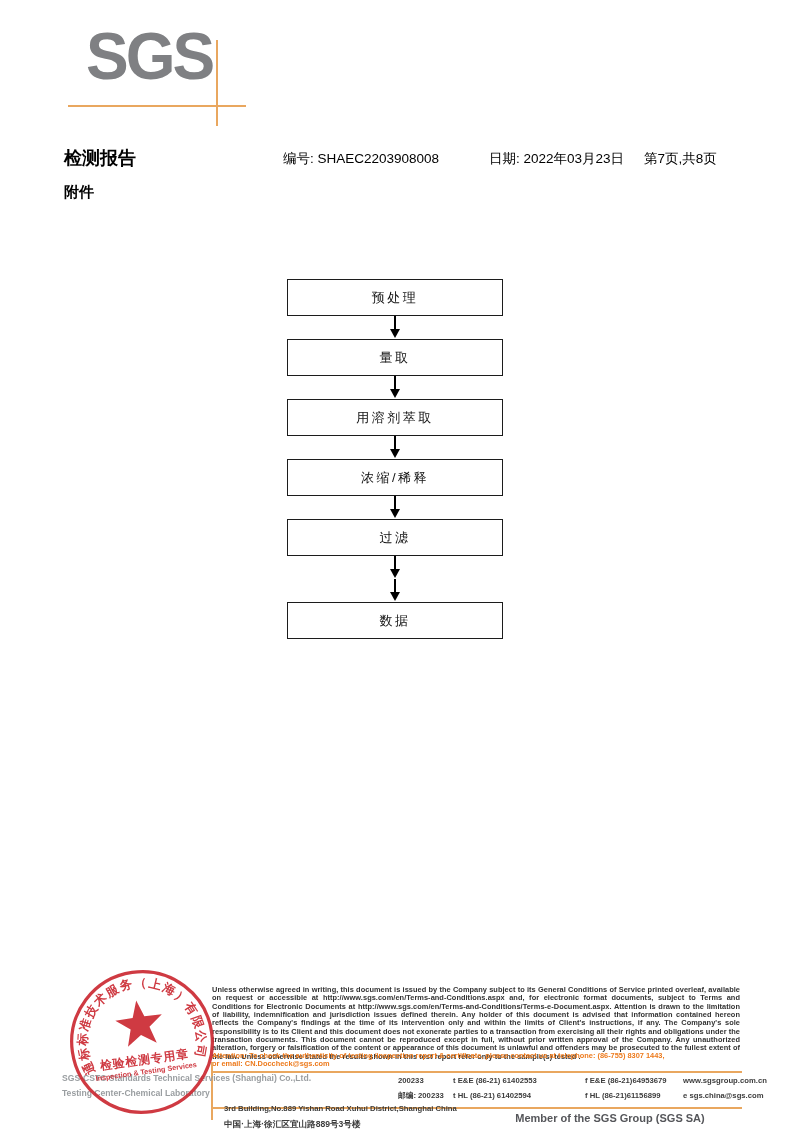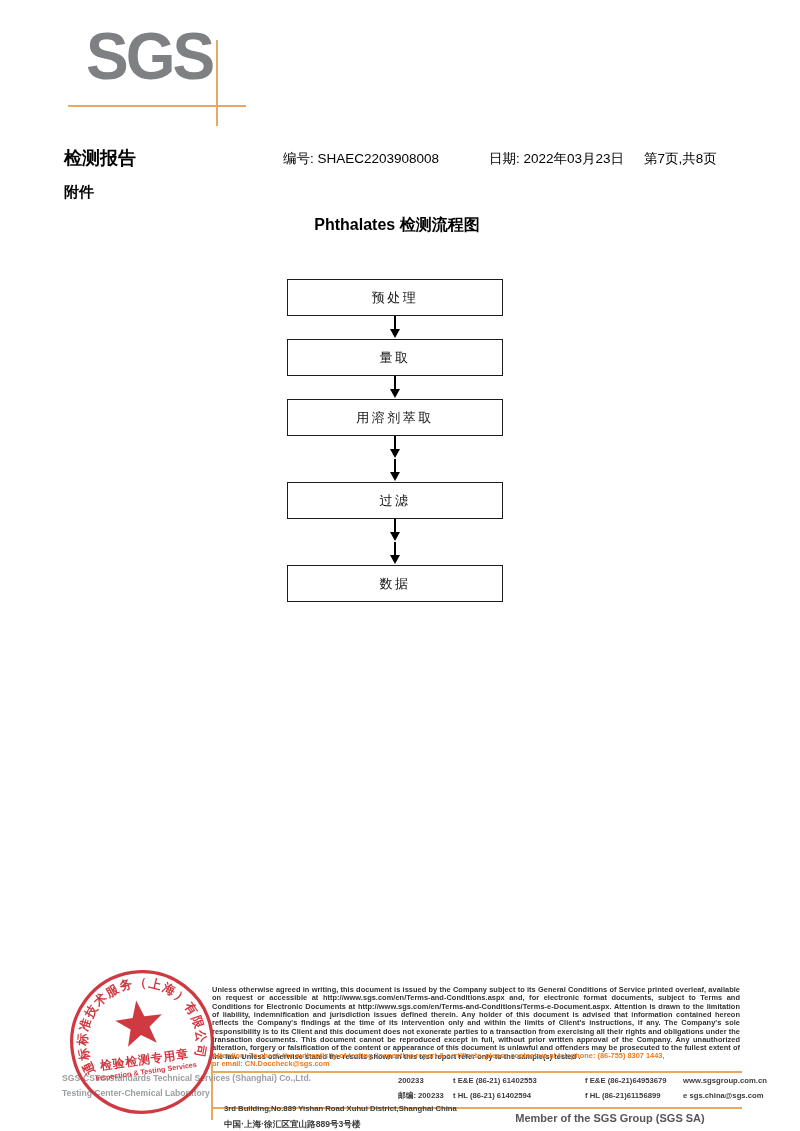--- a/index.html
+++ b/index.html
@@ -64,38 +64,38 @@
   <div class="logo-text">SGS</div>
   <div class="logo-hline"></div>
   <div class="logo-vline"></div>
 
   <div class="report-title">检测报告</div>
   <div class="report-no">编号: SHAEC2203908008</div>
   <div class="report-date">日期: 2022年03月23日</div>
   <div class="report-page">第7页,共8页</div>
   <div class="attachment">附件</div>
 
-  <div class="chart-title">Phthalates 检测流程图</div>
 
   <div class="flow">
     <div class="flow-box">预处理</div>
     <div class="flow-arrow">
         <div class="shaft"></div>
         <div class="head"></div>
       </div>
     <div class="flow-box">量取</div>
     <div class="flow-arrow">
         <div class="shaft"></div>
         <div class="head"></div>
       </div>
     <div class="flow-box">用溶剂萃取</div>
     <div class="flow-arrow">
         <div class="shaft"></div>
         <div class="head"></div>
       </div>
+    <div class="flow-box">浓缩/稀释</div>
     <div class="flow-arrow">
         <div class="shaft"></div>
         <div class="head"></div>
       </div>
     <div class="flow-box">过滤</div>
     <div class="flow-arrow">
         <div class="shaft"></div>
         <div class="head"></div>
       </div>
     <div class="flow-arrow">

